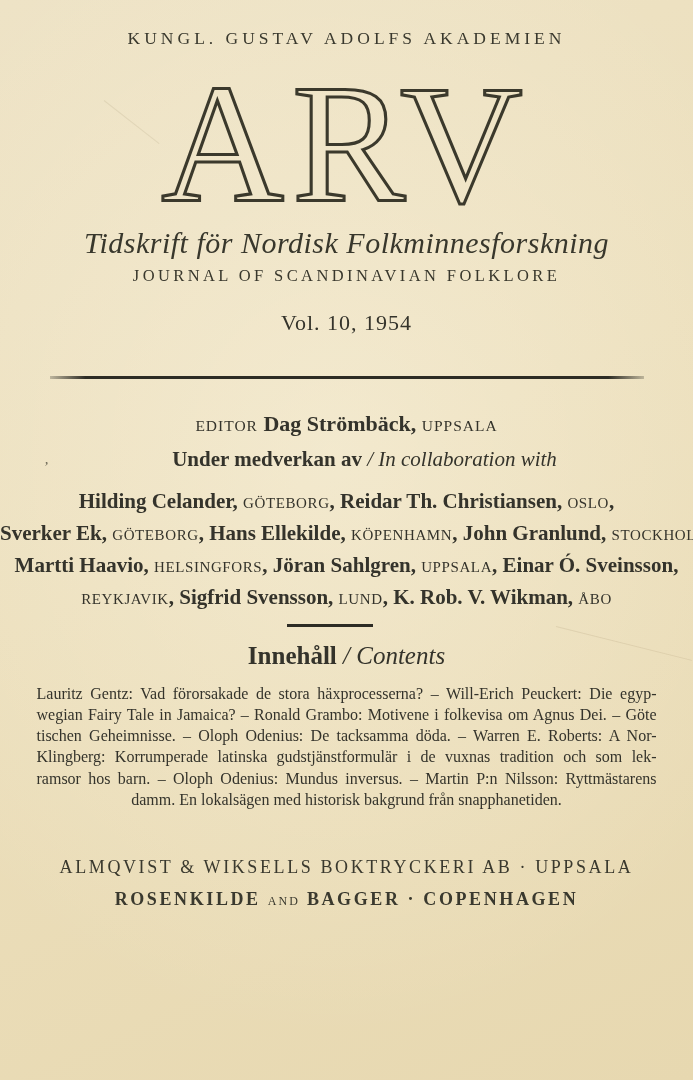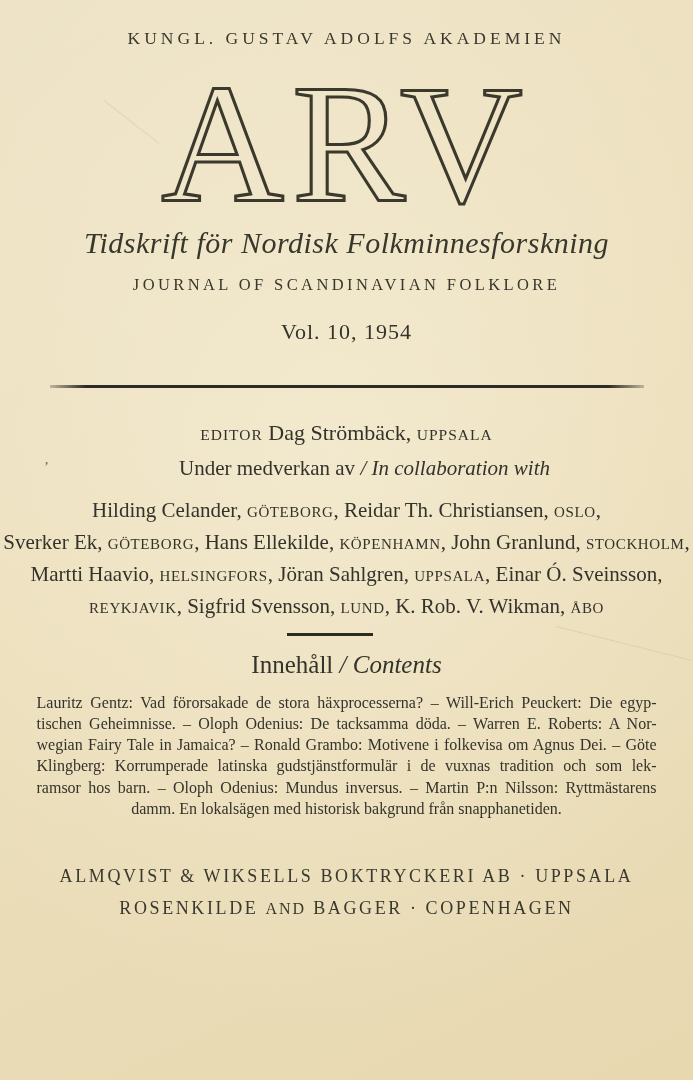--- a/index.html
+++ b/index.html
@@ -50,21 +50,21 @@
   }
 
   .subtitle-sv {
     margin-top: 13px;
     font-style: italic;
     font-size: 30px;
     letter-spacing: 0.5px;
     color: #38372c;
   }
   .subtitle-en {
-    margin-top: 15px;
+    margin-top: 6px;
     font-size: 16.5px;
     letter-spacing: 3.4px;
     color: #38372c;
     white-space: nowrap;
   }
   .volume {
     margin-top: 24px;
     font-size: 22px;
     letter-spacing: 1px;
   }
@@ -75,26 +75,26 @@
     background: linear-gradient(to right,
       rgba(45,44,36,0.25) 0%, #2d2c24 6%, #2d2c24 94%, rgba(45,44,36,0.25) 100%);
   }
 
   .editor-line { margin-top: 32px; font-size: 22px; }
   .collab-intro { margin-top: 10px; font-size: 21px; padding-left: 36px; }
 
   .collab-lines { margin-top: 14px; font-size: 21px; }
   .collab-lines .gen-line { line-height: 30px; white-space: nowrap; }
 
-  .seg.roman { font-style: normal; }
+  .seg.roman { font-style: normal; font-weight: bold; }
   .seg.italic { font-style: italic; }
   .seg.sc { letter-spacing: 1px; }
   .editor-line .seg.sc { font-size: 15.5px; }
   .collab-lines .seg.sc { font-size: 15px; letter-spacing: 0.6px; }
-  .imprint .seg.sc { font-size: 16px; letter-spacing: 2px; }
+  .imprint .seg.sc { font-size: 12px; letter-spacing: 2px; }
 
   .short-rule {
     margin: 10px auto 0;
     width: 86px; height: 2.5px; border: 0;
     background: #2d2c24;
     transform: translateX(-17px);
   }
 
   .contents-heading { margin-top: 15px; font-size: 25px; }
 
@@ -147,22 +147,22 @@
       <div class="gen-line"><span class="seg roman">Martti Haavio, </span><span class="seg sc">HELSINGFORS</span><span class="seg roman">, Jöran Sahlgren, </span><span class="seg sc">UPPSALA</span><span class="seg roman">, Einar Ó. Sveinsson,</span></div>
       <div class="gen-line"><span class="seg sc">REYKJAVIK</span><span class="seg roman">, Sigfrid Svensson, </span><span class="seg sc">LUND</span><span class="seg roman">, K. Rob. V. Wikman, </span><span class="seg sc">ÅBO</span></div>
     </div>
 
   <hr class="short-rule">
 
   <div class="contents-heading"><span class="seg roman">Innehåll </span><span class="seg italic">/ Contents</span></div>
 
   <div class="contents-body">
       <div class="gen-line">Lauritz Gentz: Vad förorsakade de stora häxprocesserna? – Will-Erich Peuckert: Die egyp-</div>
+      <div class="gen-line">wegian Fairy Tale in Jamaica? – Ronald Grambo: Motivene i folkevisa om Agnus Dei. – Göte</div>
       <div class="gen-line">tischen Geheimnisse. – Oloph Odenius: De tacksamma döda. – Warren E. Roberts: A Nor-</div>
-      <div class="gen-line">wegian Fairy Tale in Jamaica? – Ronald Grambo: Motivene i folkevisa om Agnus Dei. – Göte</div>
       <div class="gen-line">Klingberg: Korrumperade latinska gudstjänstformulär i de vuxnas tradition och som lek-</div>
       <div class="gen-line">ramsor hos barn. – Oloph Odenius: Mundus inversus. – Martin P:n Nilsson: Ryttmästarens</div>
       <div class="gen-line">damm. En lokalsägen med historisk bakgrund från snapphanetiden.</div>
     </div>
 
   <div class="imprint">
     <div class="imprint-line">ALMQVIST &amp; WIKSELLS BOKTRYCKERI AB · UPPSALA</div>
     <div class="imprint-line"><span class="seg roman">ROSENKILDE </span><span class="seg sc">AND</span><span class="seg roman"> BAGGER · COPENHAGEN</span></div>
   </div>
 

